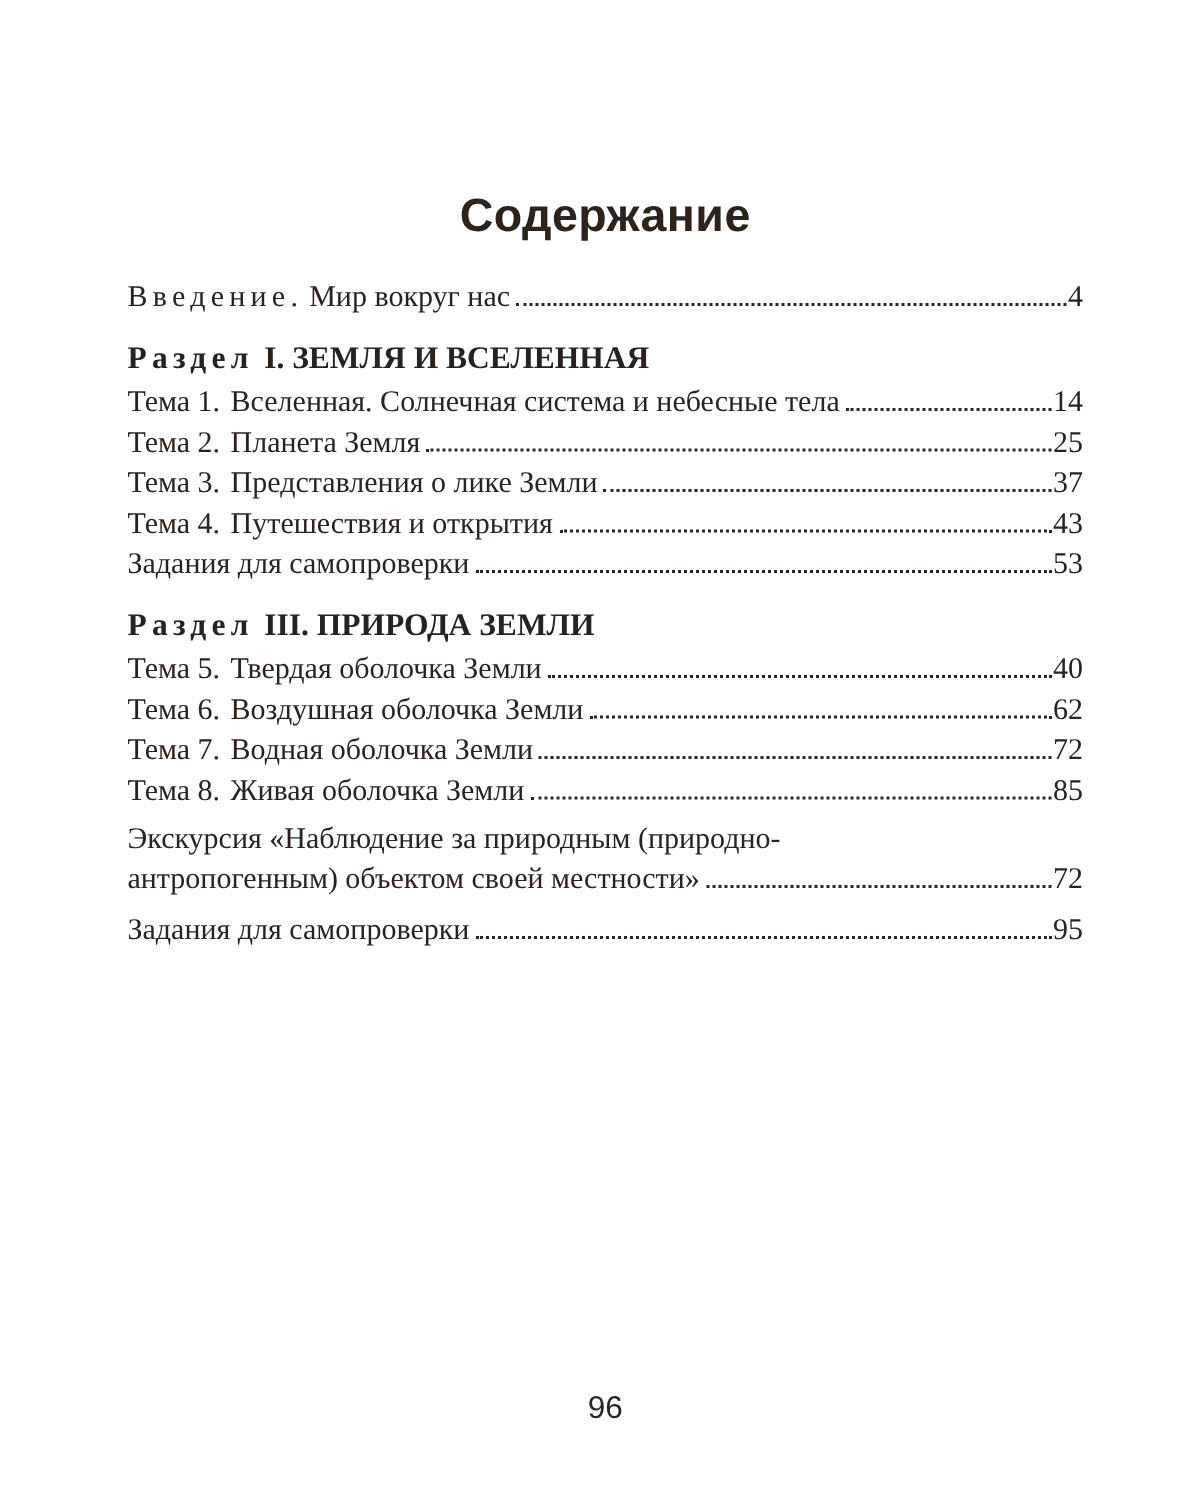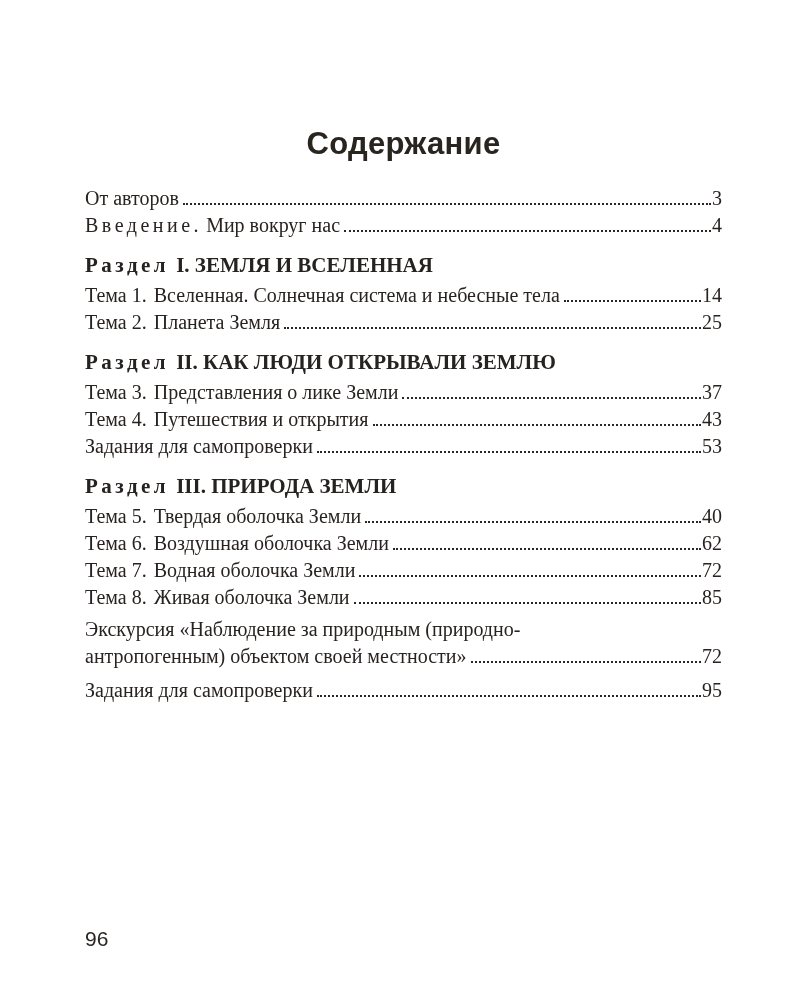--- a/index.html
+++ b/index.html
@@ -83,41 +83,36 @@
   .entry-excursion { margin-top: 5px; margin-bottom: 4px; }
   .entry-excursion .line1 { white-space: nowrap; }
 
   .entry-last { margin-top: 7px; }
 
   .footer-page-number {
     position: absolute;
     left: 85px;
     top: 927px;
     width: 637px;
-    text-align: left;
+    text-align: center;
     font-family: "Liberation Sans", "DejaVu Sans", sans-serif;
     font-size: 21px;
     color: #2b2623;
   }
 </style>
 </head>
 <body>
 
 <div class="page">
   <div class="content">
 
     <div class="doc-title">Содержание</div>
 
     <div class="toc">
 
-      <div class="row">
-        <span class="label">От авторов</span>
-        <span class="dots"></span>
-        <span class="pagenum">3</span>
-      </div>
 
       <div class="row">
         <span class="prefix spaced">Введение.</span>
         <span class="label">Мир вокруг нас</span>
         <span class="dots"></span>
         <span class="pagenum">4</span>
       </div>
 
       <div class="section-heading">
         <span class="spaced-word">Раздел</span><span class="heading-rest">I. ЗЕМЛЯ И ВСЕЛЕННАЯ</span>
@@ -130,23 +125,20 @@
         <span class="pagenum">14</span>
       </div>
 
       <div class="row">
         <span class="prefix">Тема 2.</span>
         <span class="label">Планета Земля</span>
         <span class="dots"></span>
         <span class="pagenum">25</span>
       </div>
 
-      <div class="section-heading">
-        <span class="spaced-word">Раздел</span><span class="heading-rest">II. КАК ЛЮДИ ОТКРЫВАЛИ ЗЕМЛЮ</span>
-      </div>
 
       <div class="row">
         <span class="prefix">Тема 3.</span>
         <span class="label">Представления о лике Земли</span>
         <span class="dots"></span>
         <span class="pagenum">37</span>
       </div>
 
       <div class="row">
         <span class="prefix">Тема 4.</span>

